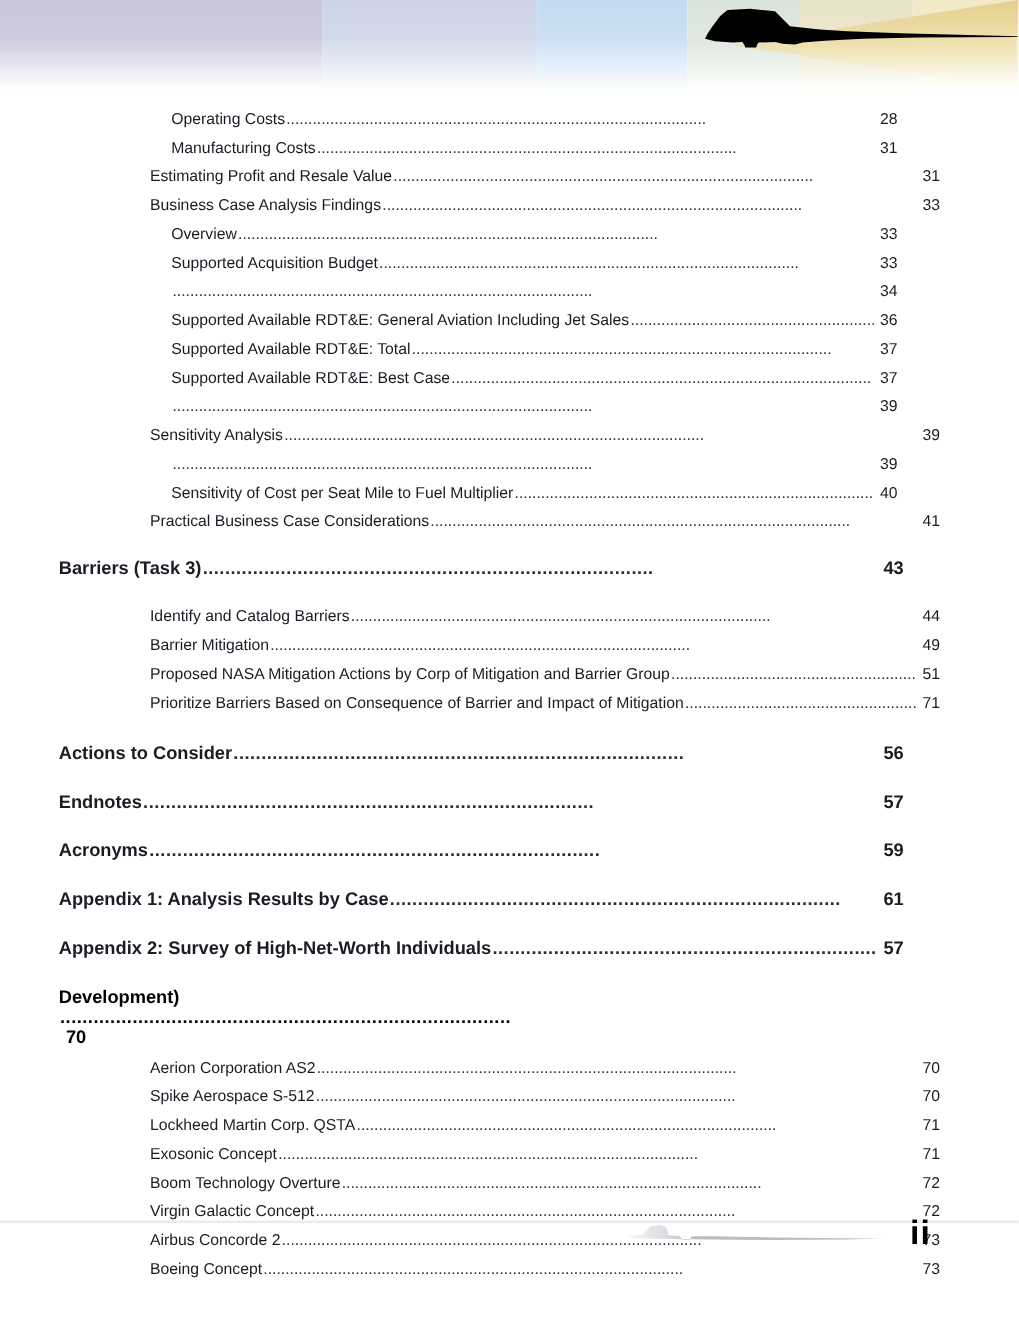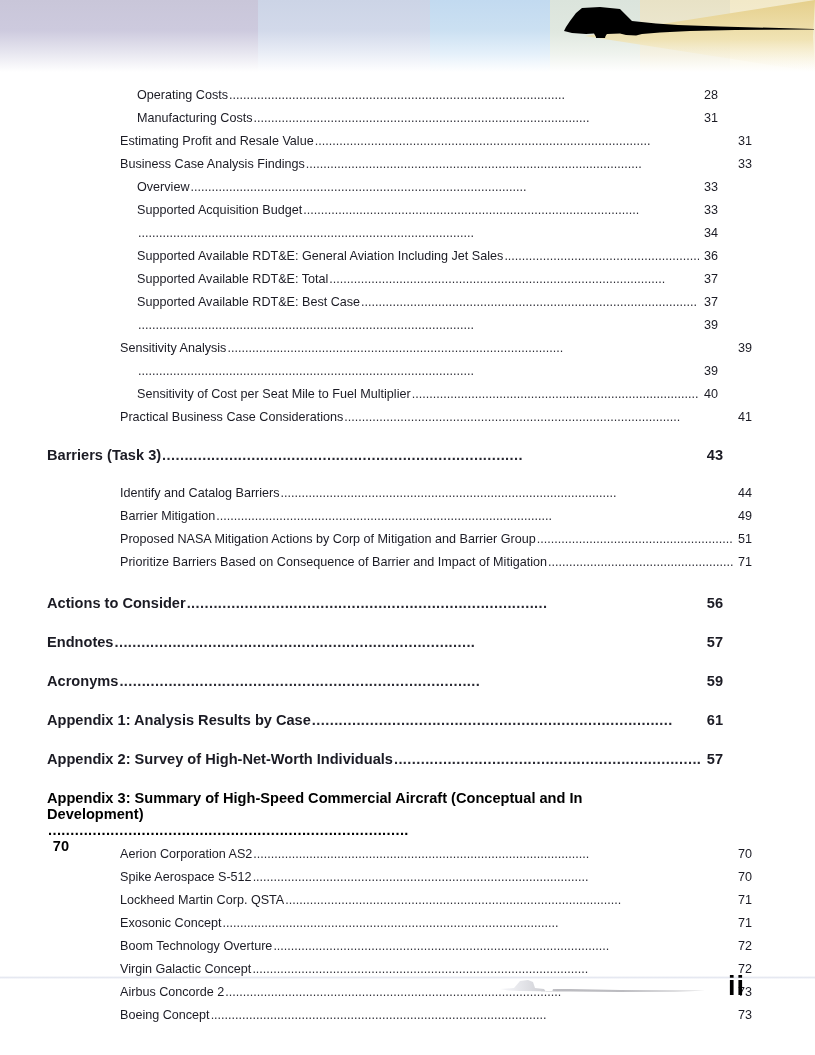--- a/index.html
+++ b/index.html
@@ -305,21 +305,20 @@
 
     <div class="row head">
       <span class="label">Appendix 2: Survey of High-Net-Worth Individuals</span>
       <span class="leader">.................................................................................</span>
       <span class="pg">57</span>
     </div>
 
     <div class="sp-sm"></div>
 
     <div class="head two-line">
-      <span class="l1">Appendix 3: Summary of High-Speed Commercial Aircraft (Conceptual and In</span>
       <span class="l2">
         <span class="label">Development)</span>
         <span class="leader">.................................................................................</span>
         <span class="pg">70</span>
       </span>
     </div>
 
     <div class="sp-sm"></div>
 
     <div class="row lvl1">

